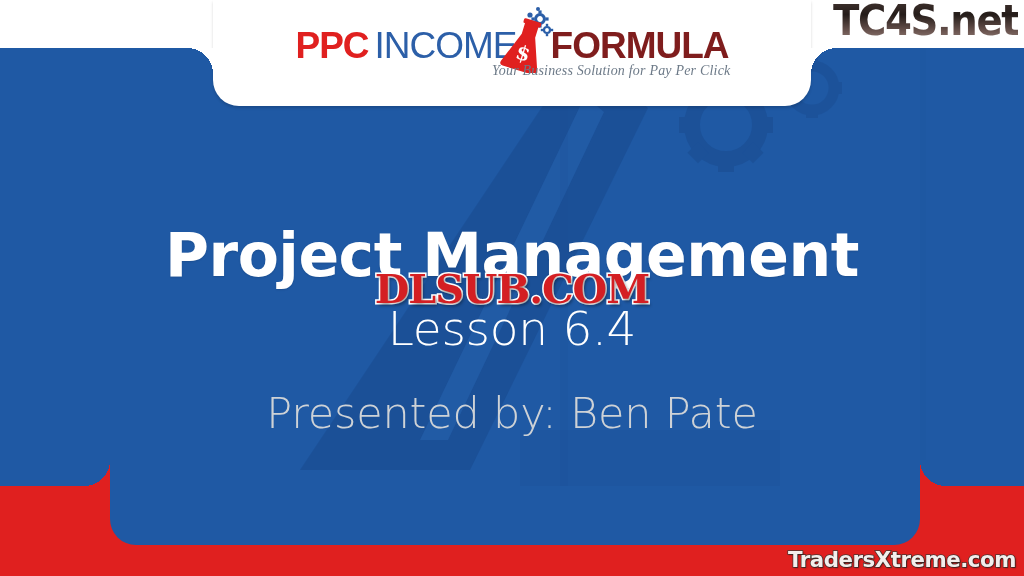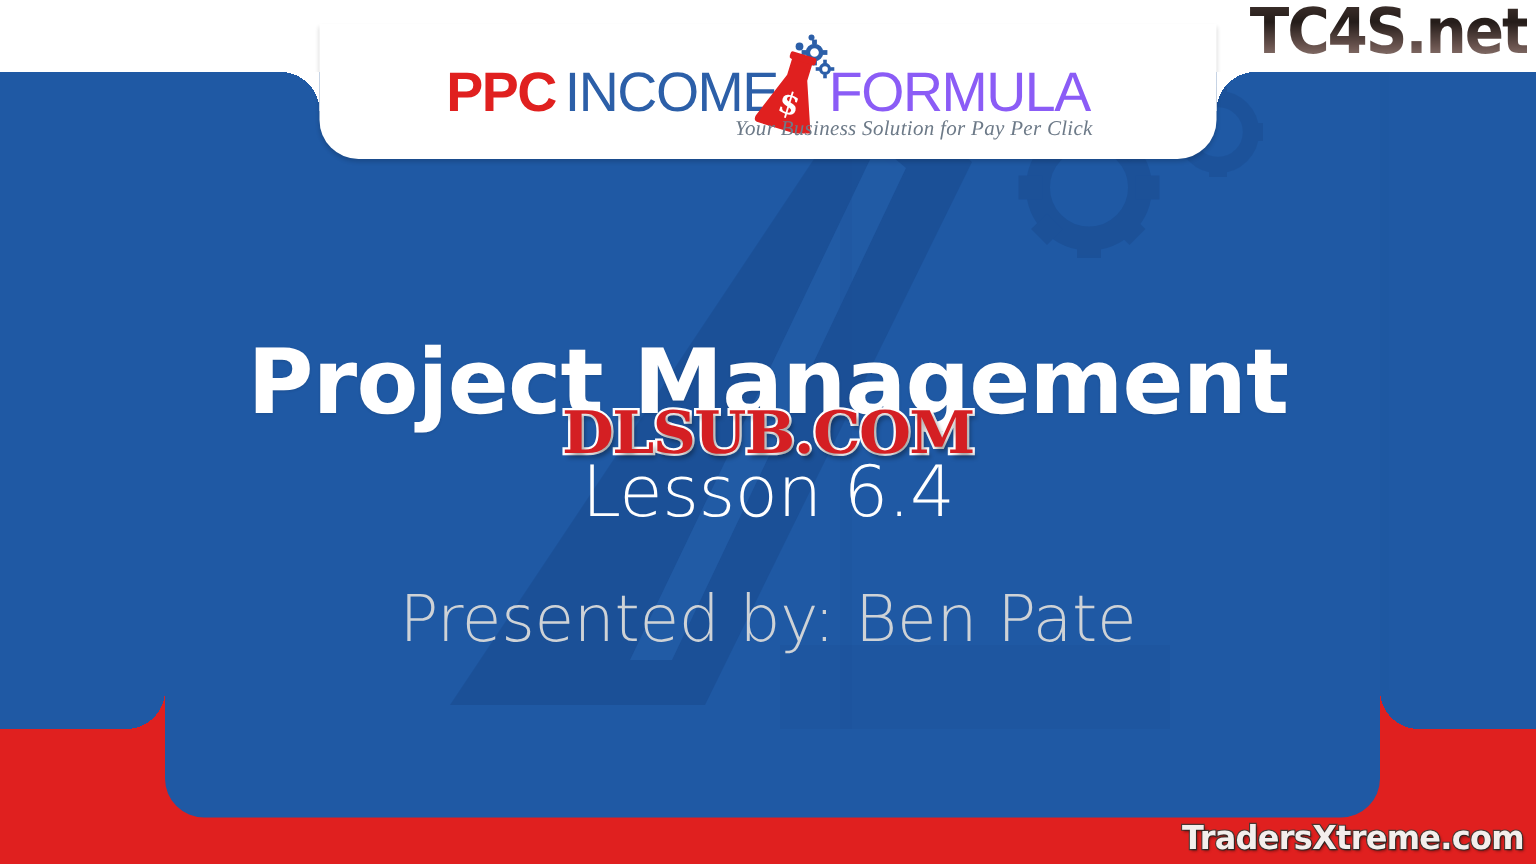--- a/index.html
+++ b/index.html
@@ -27,22 +27,22 @@
   .bg-art svg { width:100%; height:100%; display:block; }
 
   
   .header-strip {
     position:absolute; left:0; top:0;
     width:1024px; height:48px;
     background:#ffffff;
     z-index:3;
   }
   .header-panel {
-    position:absolute; left:213px; top:16px;
-    width:598px; height:90px;
+    position:absolute; left:213px; top:0;
+    width:598px; height:106px;
     background:#ffffff;
     border-bottom-left-radius:26px;
     border-bottom-right-radius:26px;
     z-index:3;
     box-shadow:0 2px 3px rgba(0,0,0,.16);
   }
   
   .fillet { position:absolute; top:48px; width:26px; height:26px; z-index:4; }
   .fillet.left  { left:187px;  background:
       radial-gradient(circle at 0% 100%, transparent 0 26px, #ffffff 26px 100%); }
@@ -57,21 +57,21 @@
   }
   .logo-inner { position:relative; display:flex; align-items:flex-end; }
   .logo-word {
     font-family:"Liberation Sans", sans-serif;
     font-size:37px;
     letter-spacing:-1px;
     line-height:1;
   }
   .logo-ppc     { color:#e0201f; font-weight:bold; }
   .logo-income  { color:#2c5fa8; font-weight:normal; margin-left:6px; }
-  .logo-formula { color:#8b5cf6; font-weight:normal; margin-left:34px; }
+  .logo-formula { color:#7f1d1d; font-weight:bold; margin-left:34px; }
   .logo-flask {
     position:absolute; left:199px; top:-22px;
     width:62px; height:68px;
   }
   .logo-tagline {
     position:absolute; right:-2px; bottom:-15px;
     font-family:"Liberation Serif", serif;
     font-style:italic;
     font-size:14px;
     color:#6d7a88;

